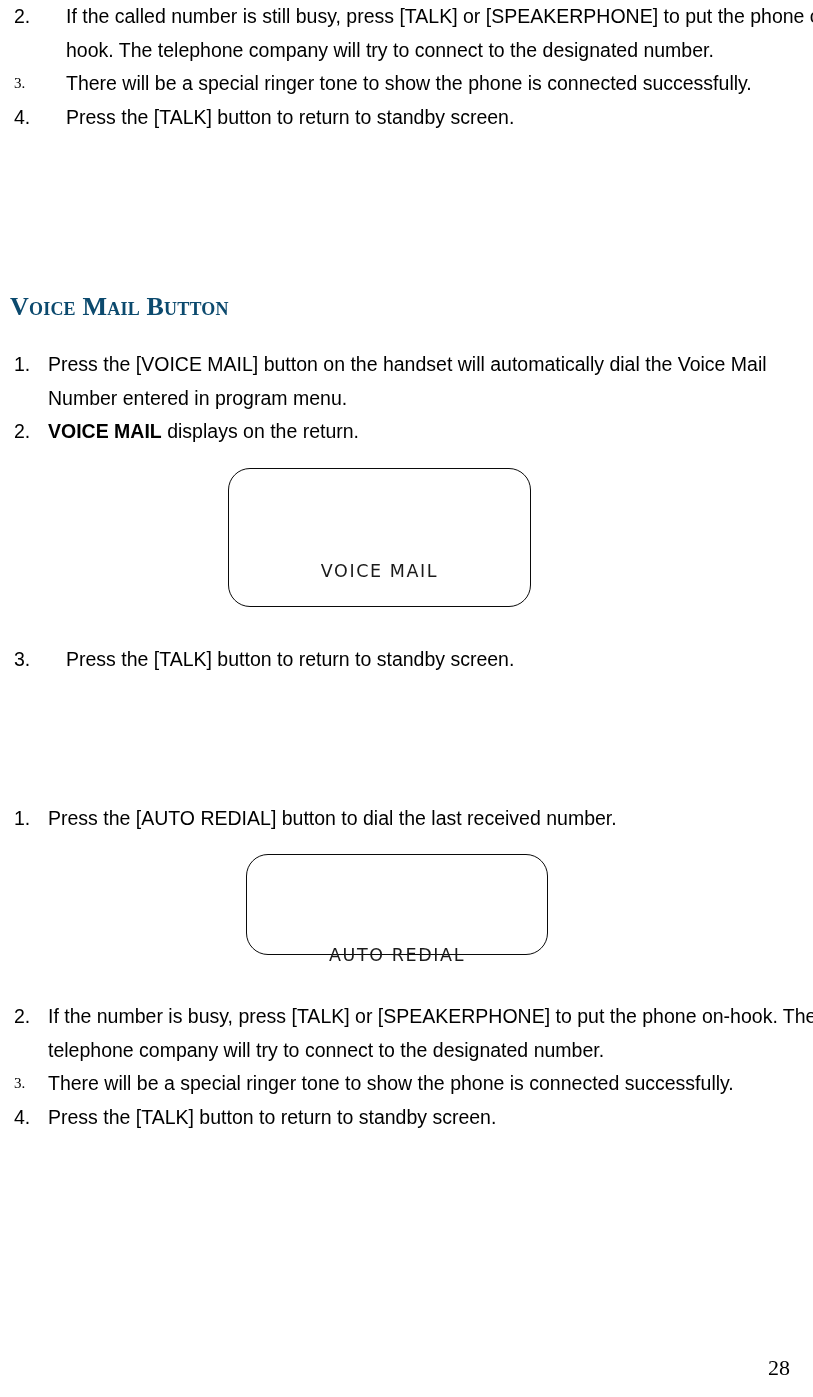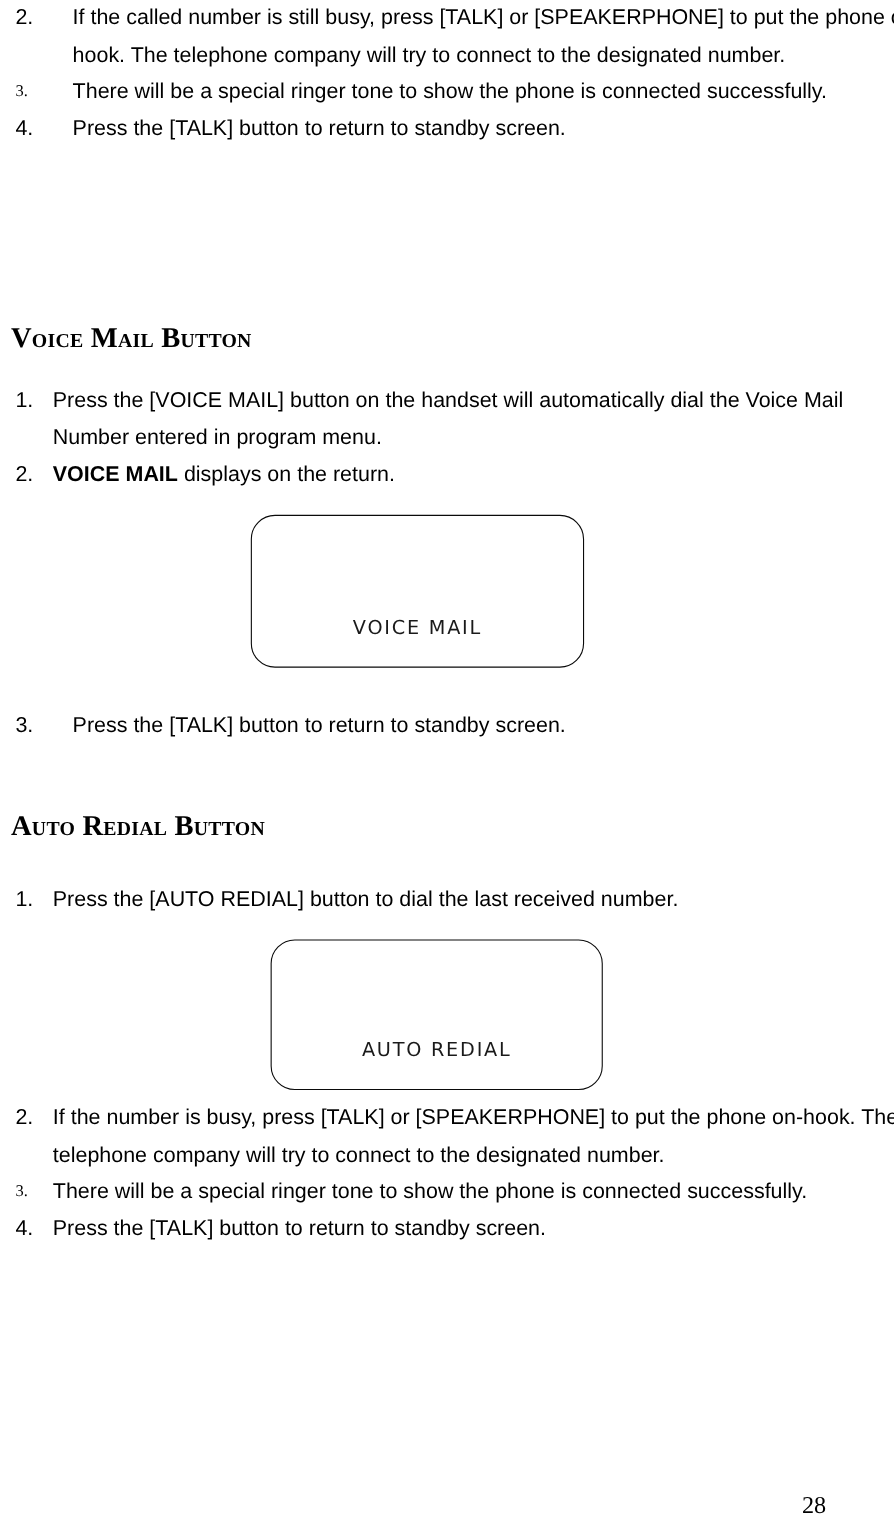--- a/index.html
+++ b/index.html
@@ -58,21 +58,21 @@
 
   
   .heading {
     position: absolute;
     font-family: "Liberation Serif", serif;
     font-weight: bold;
     font-variant: small-caps;
     font-size: 26px;
     line-height: 30px;
     letter-spacing: 0.2px;
-    color: #000000;
+    color: #0c4a6e;
     white-space: nowrap;
   }
 
   
   .lcd {
     position: absolute;
     border: 1.6px solid #0a0a0a;
     border-radius: 22px;
     background: #ffffff;
     box-sizing: border-box;
@@ -139,43 +139,42 @@
     <span class="lcd-text" style="top:92px;">VOICE MAIL</span>
   </div>
 
   <ul class="list list-wide" style="left:14px; top:643px; width:790px;">
     <li class="li" style="width:740px;">
       <span class="marker">3.</span>
       <span class="body">Press the [TALK] button to return to standby screen.</span>
     </li>
   </ul>
 
-  <div class="heading" style="left:10px; top:736px;">Auto Redial Button</div>
 
   <ul class="list list-narrow" style="left:14px; top:802px; width:790px;">
     <li class="li" style="width:780px;">
       <span class="marker">1.</span>
       <span class="body">Press the [AUTO REDIAL] button to dial the last received number.</span>
     </li>
   </ul>
 
-  <div class="lcd" style="left:246px; top:854px; width:302px; height:137px;">
+  <div class="lcd" style="left:246px; top:854px; width:302px; height:101px;">
     <span class="lcd-text" style="top:90px;">AUTO REDIAL</span>
   </div>
 
   <ul class="list list-narrow" style="left:14px; top:1000px; width:790px;">
     <li class="li" style="width:790px;">
       <span class="marker">2.</span>
       <span class="body">If the number is busy, press [TALK] or [SPEAKERPHONE] to put the phone on-hook. The telephone company will try to connect to the designated number.</span>
     </li>
     <li class="li alt-marker" style="width:720px;">
       <span class="marker">3.</span>
       <span class="body">There will be a special ringer tone to show the phone is connected successfully.</span>
     </li>
     <li class="li" style="width:740px;">
       <span class="marker">4.</span>
       <span class="body">Press the [TALK] button to return to standby screen.</span>
     </li>
   </ul>
 
-  <div class="page-number" style="left:729px; top:1355px;">28</div>
+  <div class="page-number" style="left:768px; top:1355px;">28</div>
 
 </div>
 
 </body></html>

